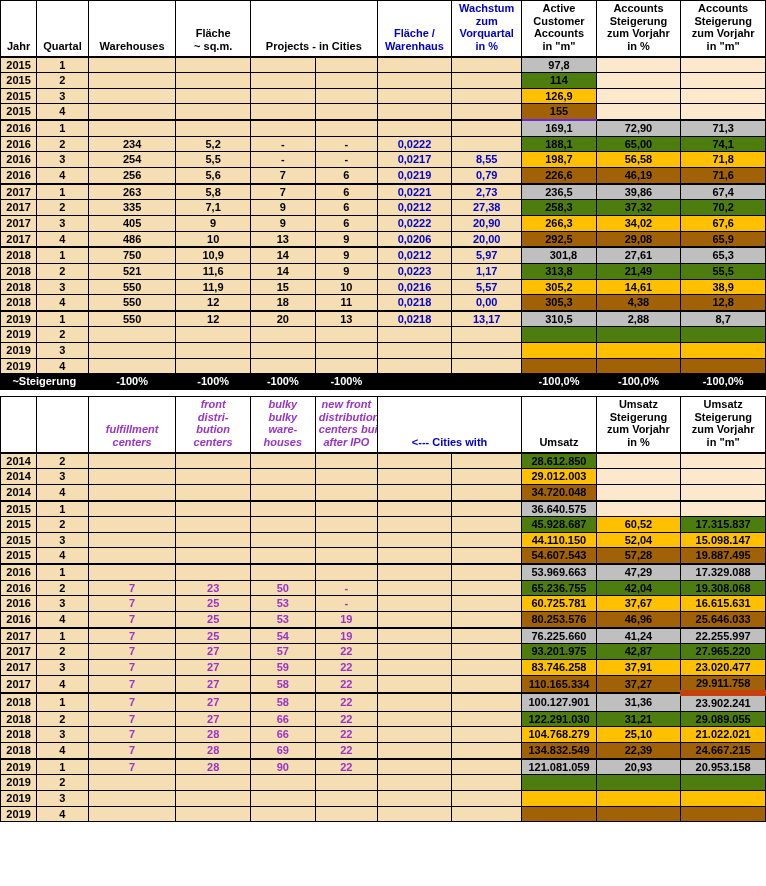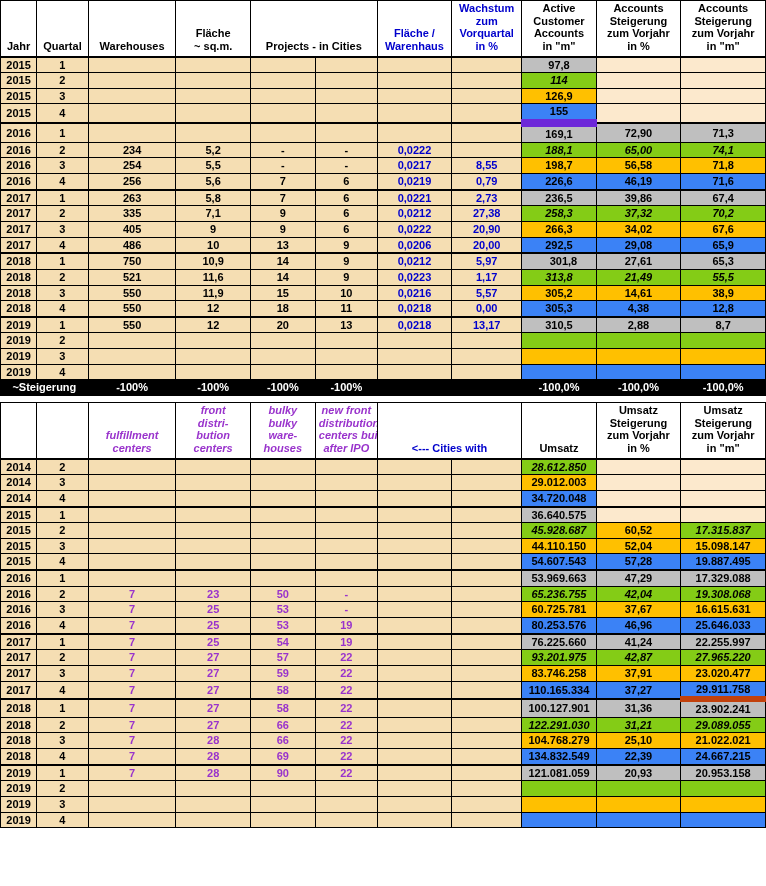--- a/index.html
+++ b/index.html
@@ -38,22 +38,22 @@
     color: #000000;
     vertical-align: bottom;
     padding-bottom: 3px;
     font-size: 11px;
   }
   .hdr-blue { color: #0000cc; }
   .hdr-purple { color: #9933cc; font-style: italic; }
   .y { background: #f5deb3; }
   .yr { background: #f5deb3; text-align: center; }
   .empty { background: #fce9cd; }
-  .cyan { background: #84cc16; font-style: italic; }
-  .yellow { background: #3b82f6; text-align: center; }
+  .cyan { background: #4d7c0f; }
+  .yellow { background: #a16207; text-align: center; }
   .gold { background: #ffc000; }
   .grey { background: #bfbfbf; }
   .black-row td {
     background: #000000;
     color: #ffffff;
   }
   .blue-txt { color: #0000cc; }
   .purple-txt { color: #9933cc; }
 </style>
 </head>
@@ -170,21 +170,21 @@
         </tr>
         <tr>
           <td class="yr" style="border-top:2px solid #000;">2016</td>
           <td class="yr" style="border-top:2px solid #000;">1</td>
           <td class="y" style="border-top:2px solid #000;">&nbsp;</td>
           <td class="y" style="border-top:2px solid #000;">&nbsp;</td>
           <td class="y" style="border-top:2px solid #000;">&nbsp;</td>
           <td class="y" style="border-top:2px solid #000;">&nbsp;</td>
           <td class="y blue-txt" style="border-top:2px solid #000;">&nbsp;</td>
           <td class="y blue-txt" style="border-top:2px solid #000;">&nbsp;</td>
-          <td class="grey" style="border-top:8px solid #6d28d9;">169,1</td>
+          <td class="grey" style="border-top:2px solid #6d28d9;">169,1</td>
           <td class="grey" style="border-top:2px solid #000;">72,90</td>
           <td class="grey" style="border-top:2px solid #000;">71,3</td>
         </tr>
         <tr>
           <td class="yr">2016</td>
           <td class="yr">2</td>
           <td class="y">234</td>
           <td class="y">5,2</td>
           <td class="y">-</td>
           <td class="y">-</td>

